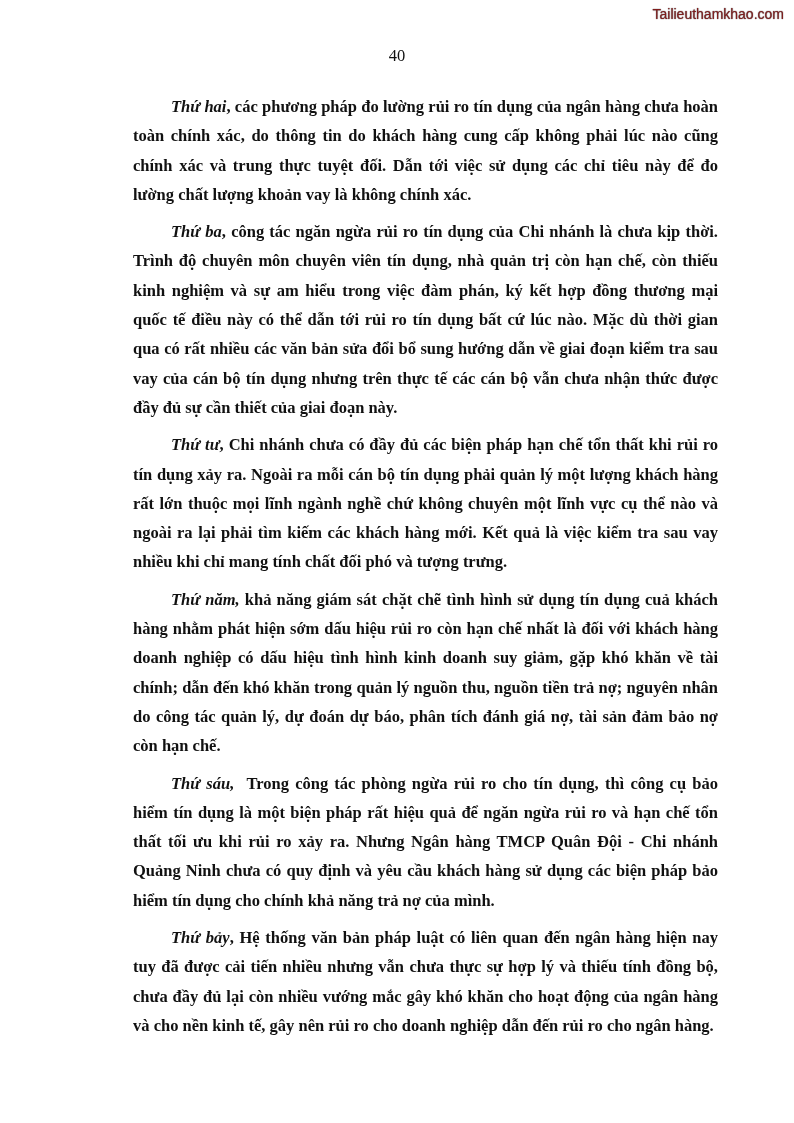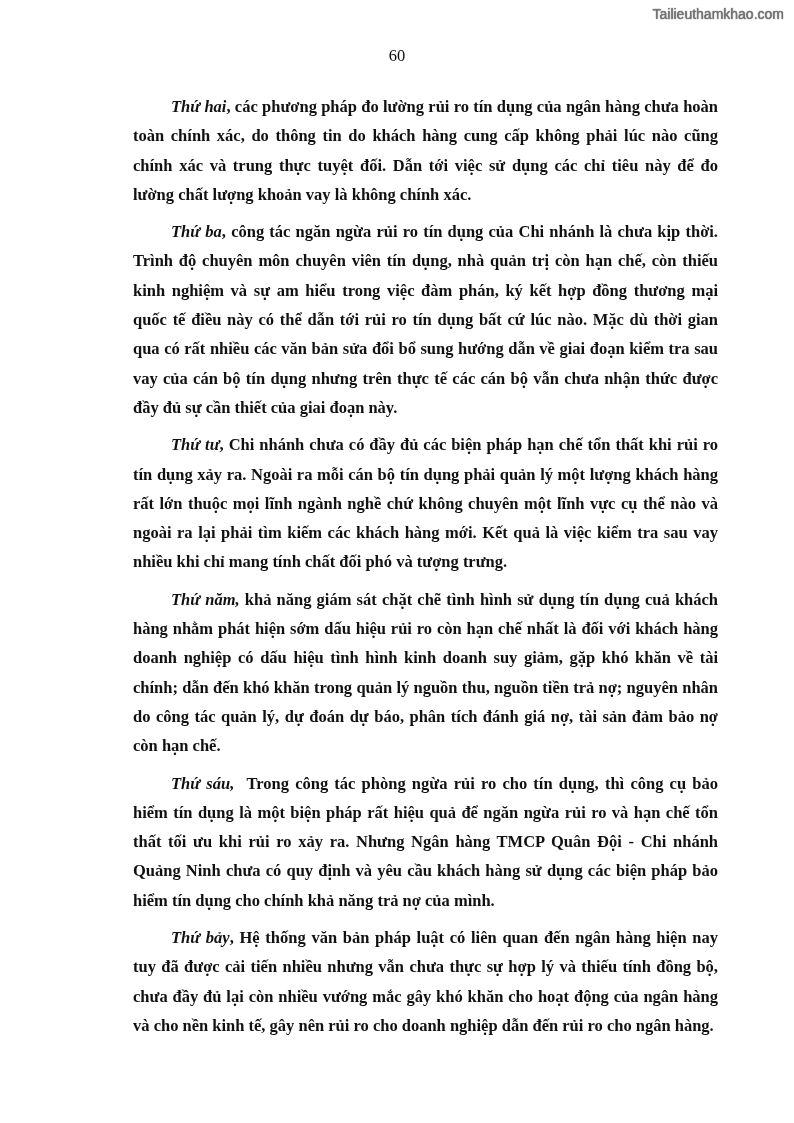--- a/index.html
+++ b/index.html
@@ -1,33 +1,33 @@
 <!DOCTYPE html>
 <html><head>
 <meta charset="utf-8">
 <style>
   html, body { margin: 0; padding: 0; background: #ffffff; }
   body { width: 794px; height: 1123px; position: relative; overflow: hidden;
          font-family: "Liberation Serif", serif; color: #111111; }
   .watermark { position: absolute; top: 6px; right: 10px; font-family: "Liberation Sans", sans-serif;
-               font-size: 14px; color: #737373; letter-spacing: 0px;
+               font-size: 14px; color: #7f1d1d; letter-spacing: 0px;
                text-shadow: 0 0 1px #777, 0 0 1px #777; }
   .page-number { position: absolute; top: 46px; left: 0; width: 794px; text-align: center;
                  font-size: 16.5px; }
   .content { position: absolute; top: 92px; left: 133px; width: 585px; }
   .para { font-size: 16.5px; line-height: 29.3px; text-align: justify; text-indent: 38px;
           margin: 0 0 8px 0; font-weight: bold; }
   .lead { font-style: italic; }
 </style>
 </head>
 <body>
 
 <div class="watermark">Tailieuthamkhao.com</div>
 
-<div class="page-number">60</div>
+<div class="page-number">40</div>
 
 <div class="content">
   <p class="para"><span class="lead">Thứ hai</span><span>, các phương pháp đo lường rủi ro tín dụng của ngân hàng chưa hoàn toàn chính xác, do thông tin do khách hàng cung cấp không phải lúc nào cũng chính xác và trung thực tuyệt đối. Dẫn tới việc sử dụng các chỉ tiêu này để đo lường chất lượng khoản vay là không chính xác.</span></p>
   <p class="para"><span class="lead">Thứ ba</span><span>, công tác ngăn ngừa rủi ro tín dụng của Chi nhánh là chưa kịp thời. Trình độ chuyên môn chuyên viên tín dụng, nhà quản trị còn hạn chế, còn thiếu kinh nghiệm và sự am hiểu trong việc đàm phán, ký kết hợp đồng thương mại quốc tế điều này có thể dẫn tới rủi ro tín dụng bất cứ lúc nào. Mặc dù thời gian qua có rất nhiều các văn bản sửa đổi bổ sung hướng dẫn về giai đoạn kiểm tra sau vay của cán bộ tín dụng nhưng trên thực tế các cán bộ vẫn chưa nhận thức được đầy đủ sự cần thiết của giai đoạn này.</span></p>
   <p class="para"><span class="lead">Thứ tư</span><span>, Chi nhánh chưa có đầy đủ các biện pháp hạn chế tổn thất khi rủi ro tín dụng xảy ra. Ngoài ra mỗi cán bộ tín dụng phải quản lý một lượng khách hàng rất lớn thuộc mọi lĩnh ngành nghề chứ không chuyên một lĩnh vực cụ thể nào  và ngoài ra lại phải tìm kiếm các khách hàng mới. Kết quả là việc kiểm tra sau vay nhiều khi chỉ mang tính chất đối phó và tượng trưng.</span></p>
   <p class="para"><span class="lead">Thứ năm,</span><span> khả năng giám sát chặt chẽ tình hình sử dụng tín dụng cuả khách hàng nhằm phát hiện sớm dấu hiệu rủi ro còn hạn chế nhất là đối với khách hàng doanh nghiệp có dấu hiệu tình hình kinh doanh suy giảm, gặp khó khăn về tài chính; dẫn đến khó khăn trong quản lý nguồn thu, nguồn tiền trả nợ; nguyên nhân do công tác quản lý, dự đoán dự báo, phân tích đánh giá nợ, tài sản đảm bảo nợ còn hạn chế.</span></p>
   <p class="para"><span class="lead">Thứ sáu,</span><span style="white-space: pre-wrap;">  Trong công tác phòng ngừa rủi ro cho tín dụng, thì công cụ bảo hiểm tín dụng là một biện pháp rất hiệu quả để ngăn ngừa rủi ro và hạn chế tổn thất tối ưu khi rủi ro xảy ra. Nhưng Ngân hàng TMCP Quân Đội - Chi nhánh Quảng Ninh chưa có quy định và yêu cầu khách hàng sử dụng các biện pháp bảo hiểm tín dụng cho chính khả năng trả nợ của mình.</span></p>
   <p class="para"><span class="lead">Thứ bảy</span><span>, Hệ thống văn bản pháp luật có liên quan đến ngân hàng hiện nay tuy đã được cải tiến nhiều nhưng vẫn chưa thực sự hợp lý và thiếu tính đồng bộ, chưa đầy đủ lại còn nhiều vướng mắc gây khó khăn cho hoạt động của ngân hàng và cho nền kinh tế, gây nên rủi ro cho doanh nghiệp dẫn đến rủi ro cho ngân hàng.</span></p>
 </div>
 

